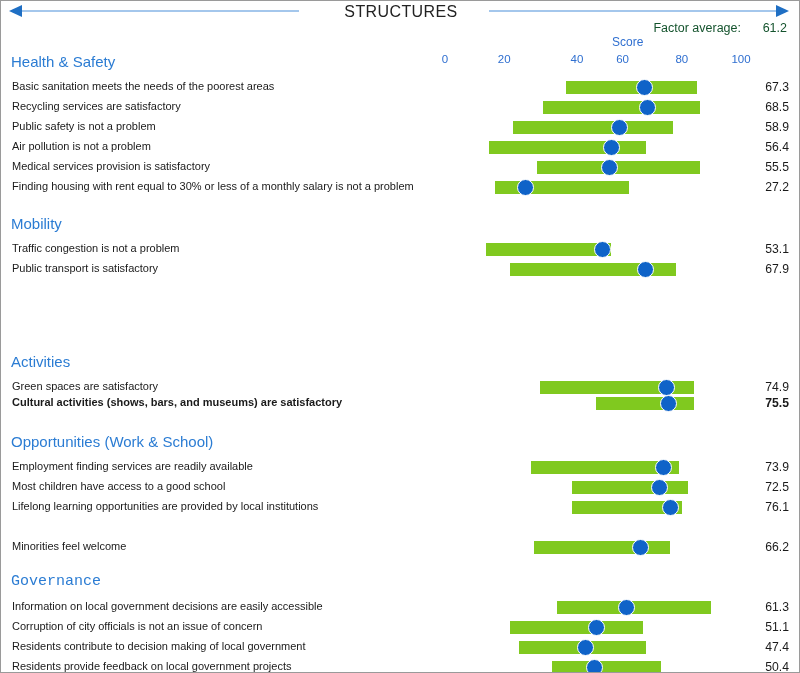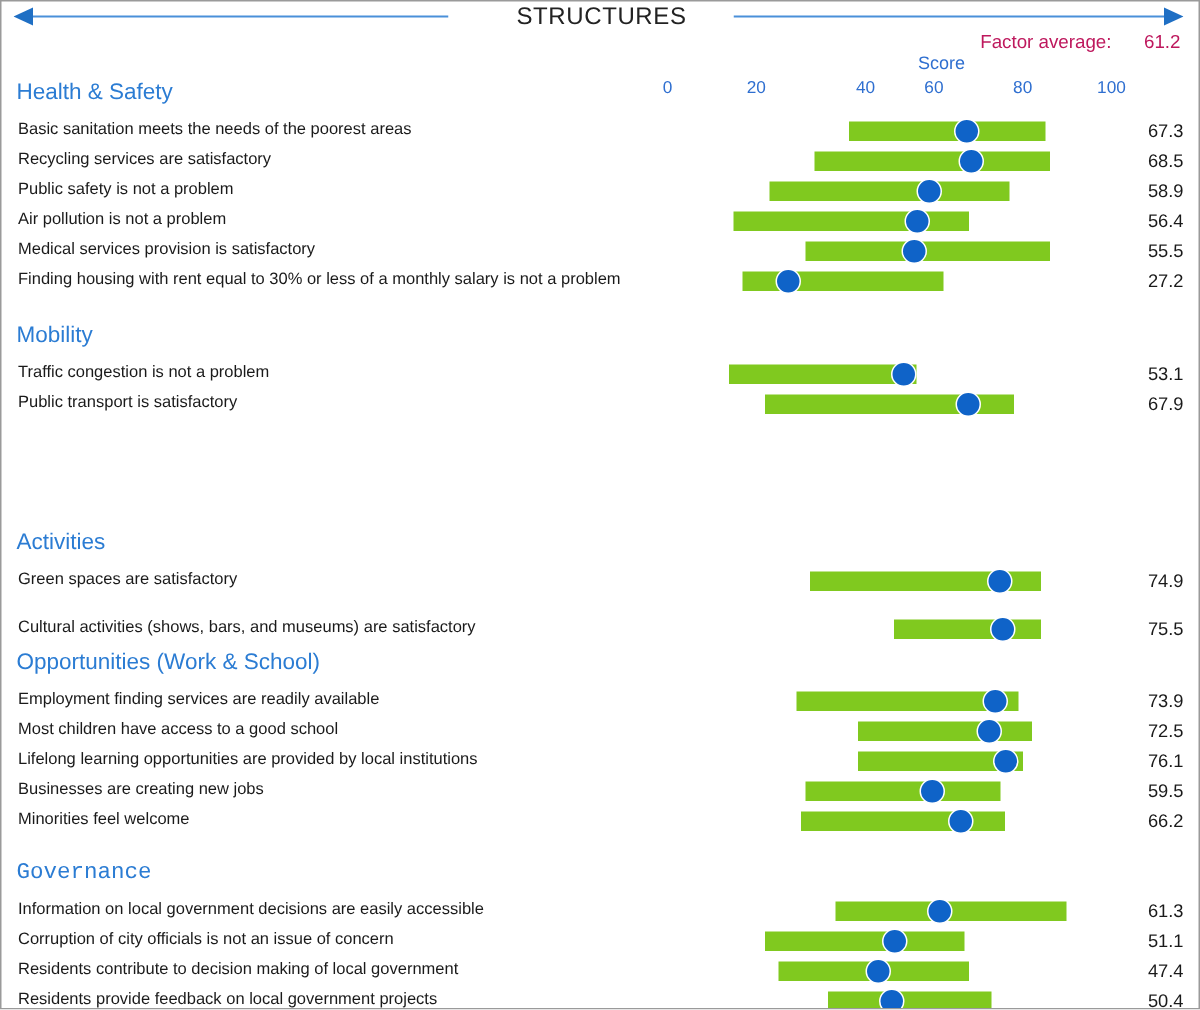--- a/index.html
+++ b/index.html
@@ -43,21 +43,21 @@
   .arrow-svg { position: absolute; top: 3px; }
   #arrow-left-wrap { left: 8px; }
   #arrow-right-wrap { left: 488px; }
 
   
   #factor-average {
     position: absolute;
     right: 12px;
     top: 20px;
     font-size: 12.5px;
-    color: #be185d;
+    color: #14532d;
     white-space: nowrap;
   }
   #factor-average .fa-label { margin-right: 18px; }
   #factor-average .fa-value { display: inline-block; min-width: 28px; text-align: right; }
 
   
   #score-axis-title {
     position: absolute;
     left: 0;
     top: 34px;
@@ -237,21 +237,21 @@
         <div class="row-value">67.9</div>
       </div>
       <div class="group-title" style="top: 352px;">Activities</div>
       <div class="row" style="top: 376px;">
         <div class="row-label">Green spaces are satisfactory</div>
         <div class="bar-seg" style="left: 538.72px; width: 125.484px;"></div>
         <div class="bar-seg" style="left: 667.204px; width: 25.436px;"></div>
         <div class="bar-dot" style="left: 665.704px;"></div>
         <div class="row-value">74.9</div>
       </div>
-      <div class="row" style="top: 408px;">
+      <div class="row" style="top: 392px; font-weight: bold;">
         <div class="row-label">Cultural activities (shows, bars, and museums) are satisfactory</div>
         <div class="bar-seg" style="left: 594.96px; width: 71.02px;"></div>
         <div class="bar-seg" style="left: 668.98px; width: 23.66px;"></div>
         <div class="bar-dot" style="left: 667.48px;"></div>
         <div class="row-value">75.5</div>
       </div>
       <div class="group-title" style="top: 432px;">Opportunities (Work &amp; School)</div>
       <div class="row" style="top: 456px;">
         <div class="row-label">Employment finding services are readily available</div>
         <div class="bar-seg" style="left: 529.84px; width: 131.404px;"></div>
@@ -266,27 +266,20 @@
         <div class="bar-dot" style="left: 658.6px;"></div>
         <div class="row-value">72.5</div>
       </div>
       <div class="row" style="top: 496px;">
         <div class="row-label">Lifelong learning opportunities are provided by local institutions</div>
         <div class="bar-seg" style="left: 571.28px; width: 96.476px;"></div>
         <div class="bar-seg" style="left: 670.756px; width: 10.044px;"></div>
         <div class="bar-dot" style="left: 669.256px;"></div>
         <div class="row-value">76.1</div>
       </div>
-      <div class="row" style="top: 516px;">
-        <div class="row-label">Businesses are creating new jobs</div>
-        <div class="bar-seg" style="left: 535.76px; width: 82.86px;"></div>
-        <div class="bar-seg" style="left: 621.62px; width: 44.38px;"></div>
-        <div class="bar-dot" style="left: 620.12px;"></div>
-        <div class="row-value">59.5</div>
-      </div>
       <div class="row" style="top: 536px;">
         <div class="row-label">Minorities feel welcome</div>
         <div class="bar-seg" style="left: 532.8px; width: 105.652px;"></div>
         <div class="bar-seg" style="left: 641.452px; width: 27.508px;"></div>
         <div class="bar-dot" style="left: 639.952px;"></div>
         <div class="row-value">66.2</div>
       </div>
       <div class="group-title" style="top: 572px; font-family: Liberation Mono, monospace;">Governance</div>
       <div class="row" style="top: 596px;">
         <div class="row-label">Information on local government decisions are easily accessible</div>

